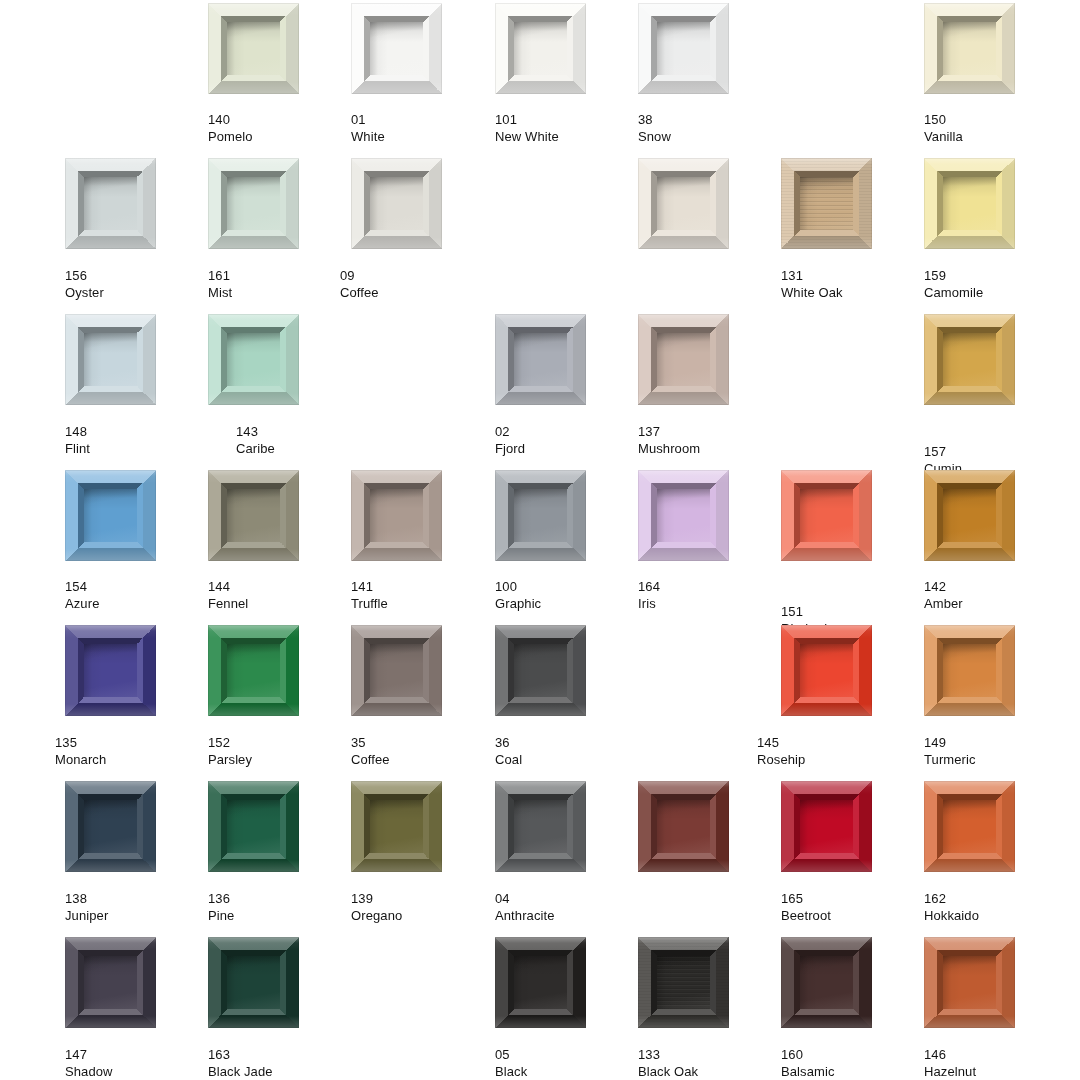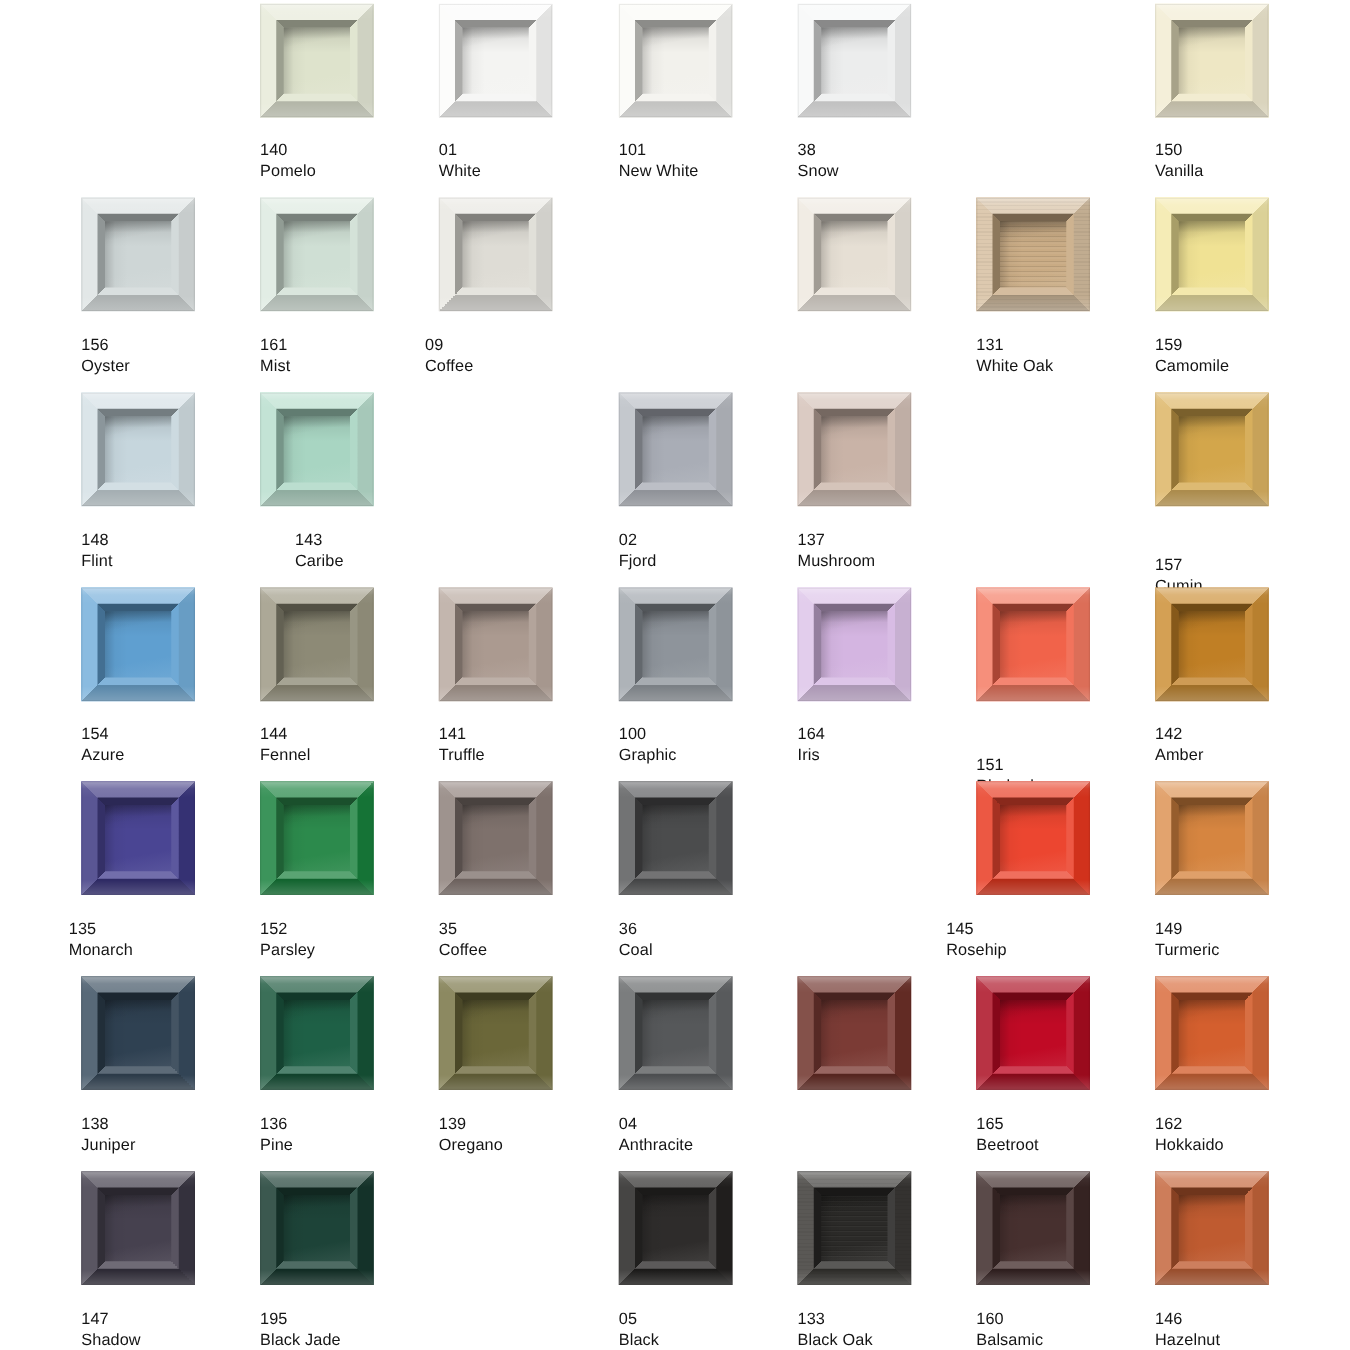--- a/index.html
+++ b/index.html
@@ -642,21 +642,21 @@
       <div class="swatch" title="163 Black Jade" style="--c: #1d4338; --ft: rgb(92,116,109); --fl: rgb(59,88,79); --fr: rgb(20,50,41); --fb: rgb(17,44,36); --bt: rgb(17,39,32); --bl: rgb(20,47,39); --br: rgb(52,86,76); --bb: rgb(79,108,100); --pshade: rgb(25,58,48); --plight: rgb(47,82,72);">
         <div class="frame"></div>
         <div class="frameGloss"></div>
         <div class="bevel"></div>
         <div class="panel"></div>
         <div class="panelShadow"></div>
         <div class="edge"></div>
       </div>
     </div>
     <div class="caption" style="left: 208px; top: 1046px;">
-      <span class="code">195</span>
+      <span class="code">163</span>
       <span class="name">Black Jade</span>
     </div>
     <div class="cell" style="left: 495px; top: 937px;">
       <div class="swatch" title="05 Black" style="--c: #2e2c2b; --ft: rgb(101,100,99); --fl: rgb(70,69,68); --fr: rgb(32,30,29); --fb: rgb(27,26,25); --bt: rgb(27,26,25); --bl: rgb(32,31,30); --br: rgb(67,65,64); --bb: rgb(92,90,90); --pshade: rgb(40,38,37); --plight: rgb(63,61,60);">
         <div class="frame"></div>
         <div class="frameGloss"></div>
         <div class="bevel"></div>
         <div class="panel"></div>
         <div class="panelShadow"></div>
         <div class="edge"></div>

